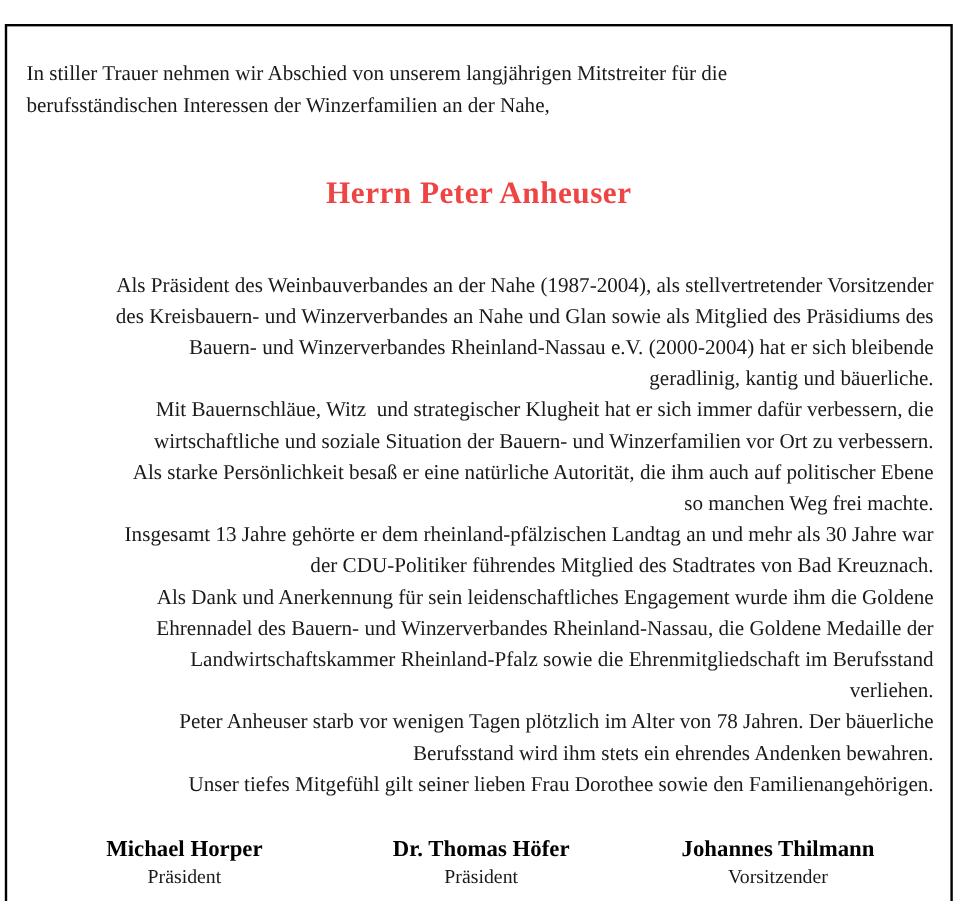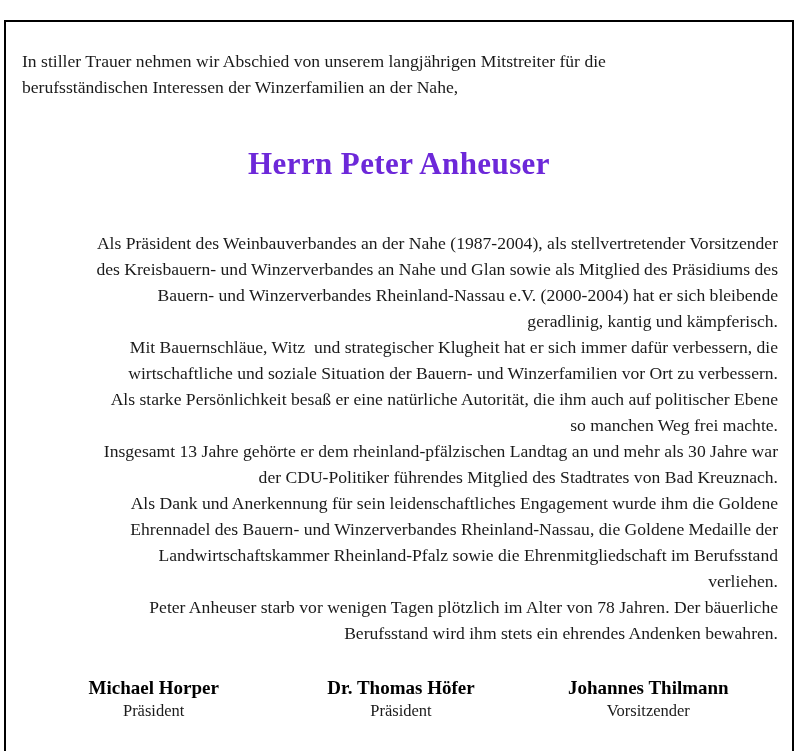--- a/index.html
+++ b/index.html
@@ -37,27 +37,27 @@
   }
   .intro {
     padding-left: 2px;
   }
   .intro .line,
   .body-text .line {
     white-space: pre;
   }
   .deceased-name {
     text-align: center;
-    font-size: 31px;
+    font-size: 26px;
     font-weight: bold;
     letter-spacing: 0.4px;
     margin: 0;
     padding-top: 46px;
     padding-bottom: 48px;
-    color: #6d28d9;
+    color: #ef4444;
   }
   .body-text {
     padding-left: 2px;
     text-align: right;
   }
   .signatures {
     display: flex;
     justify-content: space-between;
     align-items: flex-start;
     padding-top: 30px;
@@ -91,33 +91,34 @@
     <div class="line">In stiller Trauer nehmen wir Abschied von unserem langjährigen Mitstreiter für die</div>
     <div class="line">berufsständischen Interessen der Winzerfamilien an der Nahe,</div>
   </div>
 
   <div class="deceased-name">Herrn Peter Anheuser</div>
 
   <div class="body-text">
     <div class="line">Als Präsident des Weinbauverbandes an der Nahe (1987-2004), als stellvertretender Vorsitzender</div>
     <div class="line">des Kreisbauern- und Winzerverbandes an Nahe und Glan sowie als Mitglied des Präsidiums des</div>
     <div class="line">Bauern- und Winzerverbandes Rheinland-Nassau e.V. (2000-2004) hat er sich bleibende</div>
-    <div class="line">geradlinig, kantig und kämpferisch.</div>
+    <div class="line">geradlinig, kantig und bäuerliche.</div>
     <div class="line">Mit Bauernschläue, Witz  und strategischer Klugheit hat er sich immer dafür verbessern, die</div>
     <div class="line">wirtschaftliche und soziale Situation der Bauern- und Winzerfamilien vor Ort zu verbessern.</div>
     <div class="line">Als starke Persönlichkeit besaß er eine natürliche Autorität, die ihm auch auf politischer Ebene</div>
     <div class="line">so manchen Weg frei machte.</div>
     <div class="line">Insgesamt 13 Jahre gehörte er dem rheinland-pfälzischen Landtag an und mehr als 30 Jahre war</div>
     <div class="line">der CDU-Politiker führendes Mitglied des Stadtrates von Bad Kreuznach.</div>
     <div class="line">Als Dank und Anerkennung für sein leidenschaftliches Engagement wurde ihm die Goldene</div>
     <div class="line">Ehrennadel des Bauern- und Winzerverbandes Rheinland-Nassau, die Goldene Medaille der</div>
     <div class="line">Landwirtschaftskammer Rheinland-Pfalz sowie die Ehrenmitgliedschaft im Berufsstand</div>
     <div class="line">verliehen.</div>
     <div class="line">Peter Anheuser starb vor wenigen Tagen plötzlich im Alter von 78 Jahren. Der bäuerliche</div>
     <div class="line">Berufsstand wird ihm stets ein ehrendes Andenken bewahren.</div>
+    <div class="line">Unser tiefes Mitgefühl gilt seiner lieben Frau Dorothee sowie den Familienangehörigen.</div>
   </div>
 
   <div class="signatures">
 
     <div class="sig-col">
       <div class="sig-name">Michael Horper</div>
       <div class="sig-role">Präsident</div>
 
     </div>
 

